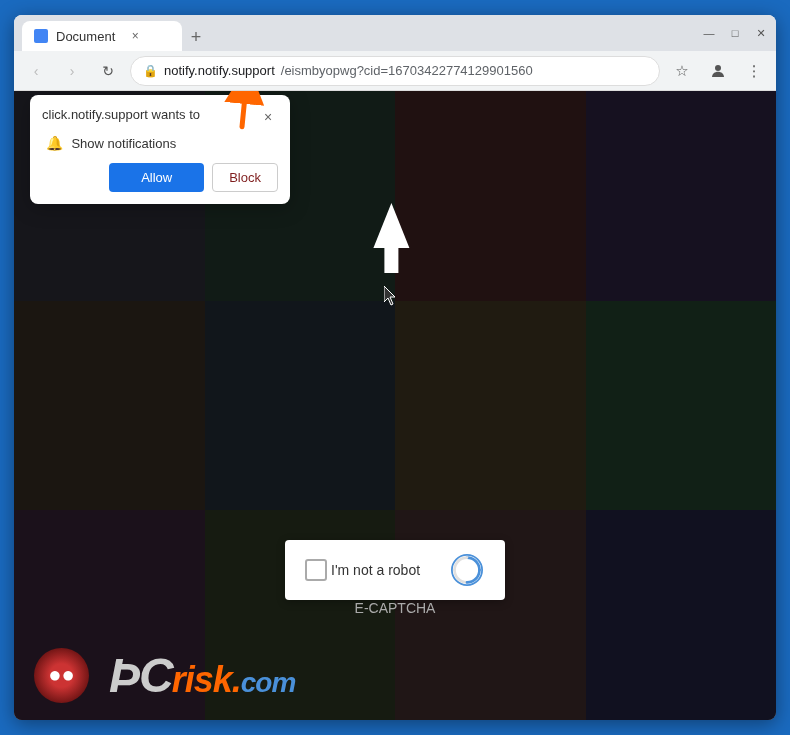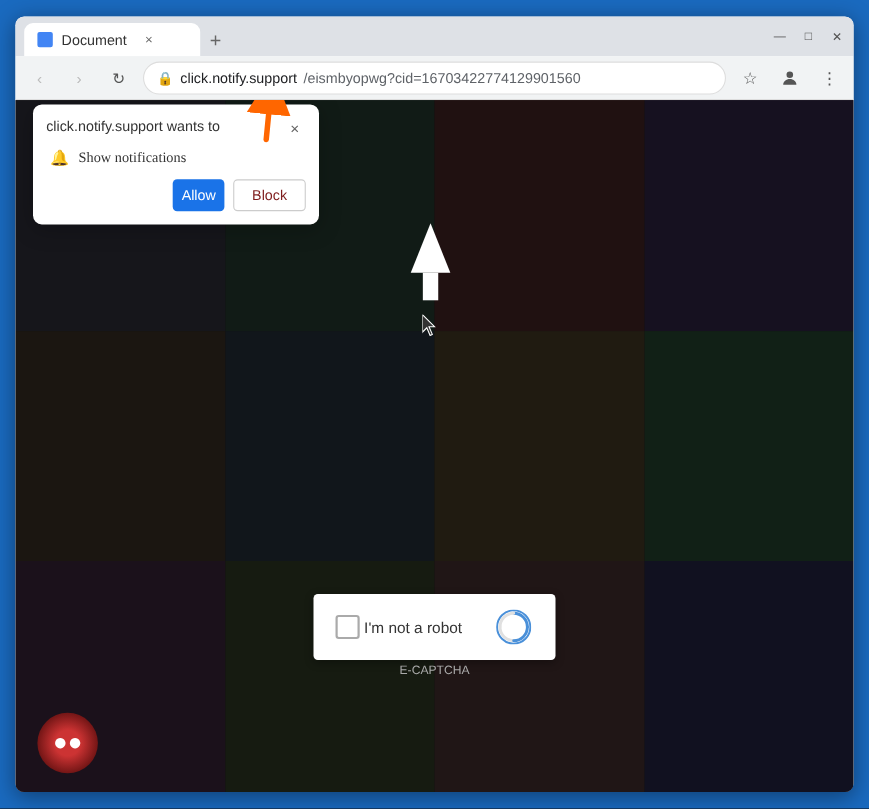--- a/index.html
+++ b/index.html
@@ -249,21 +249,21 @@
     }
     .captcha-logo svg {
       width: 32px;
       height: 32px;
     }
     .captcha-text-small {
       position: absolute;
       bottom: 104px;
       left: 50%;
       transform: translateX(-50%);
-      font-size: 11px;
+      font-size: 14px;
       color: #aaa;
       white-space: nowrap;
       text-align: center;
     }
 
     
     .bottom-brand {
       position: absolute;
       bottom: 0;
       left: 0;
@@ -337,33 +337,32 @@
       margin-bottom: 12px;
       padding-left: 4px;
     }
     .bell-icon {
       font-size: 14px;
       color: #555;
     }
     .popup-row-text {
       font-size: 13px;
       color: #333;
-      font-family: Liberation Serif, serif;
     }
     .popup-buttons {
       display: flex;
       gap: 8px;
       justify-content: flex-end;
     }
     .btn-allow {
       background: #1a73e8;
       color: #fff;
       border: none;
       border-radius: 4px;
-      padding: 6px 8px;
+      padding: 6px 32px;
       font-size: 13px;
       cursor: pointer;
       font-weight: 500;
     }
     .btn-block {
       background: transparent;
       color: #7f1d1d;
       border: 1px solid #ccc;
       border-radius: 4px;
       padding: 6px 16px;
@@ -441,21 +440,21 @@
       <span>‹</span>
     </div>
     <div class="nav-btn disabled">
       <span>›</span>
     </div>
     <div class="nav-btn">
       <span>↻</span>
     </div>
     <div class="url-bar">
       <span class="lock-icon">🔒</span>
-      <span class="url-domain">click.notify.support</span>
+      <span class="url-domain">notify.notify.support</span>
       <span class="url-path">/eismbyopwg?cid=16703422774129901560</span>
     </div>
     <div class="star-icon">☆</div>
     <div class="account-icon">
       <svg width="18" height="18" viewBox="0 0 24 24" fill="#555">
         <circle cx="12" cy="8" r="4"></circle>
         <path d="M4 20c0-4 3.6-7 8-7s8 3 8 7"></path>
       </svg>
     </div>
     <div class="menu-icon">⋮</div>
@@ -528,16 +527,19 @@
           <path d="M18 32 A14 14 0 0 0 32 18" stroke="#4a90d9" stroke-width="3" fill="none" stroke-linecap="round"></path>
         </svg>
       </div>
     </div>
     <div class="captcha-text-small">E-CAPTCHA</div>
 
     <div class="bottom-brand">
       <div class="brand-logo">
         <span class="brand-logo-inner">●●</span>
       </div>
+      <div class="brand-name">
+        <span style="color:#ccc; font-size:48px; font-style:italic; font-weight:900; letter-spacing:-2px;">ÞC</span><span style="color:#ff6600; font-size:36px; font-style:italic; font-weight:700;">risk.</span><span style="color:#4a90d9; font-size:28px; font-style:italic; font-weight:700;">com</span>
+      </div>
     </div>
 
   </div>
 </div>
 
 </body></html>

